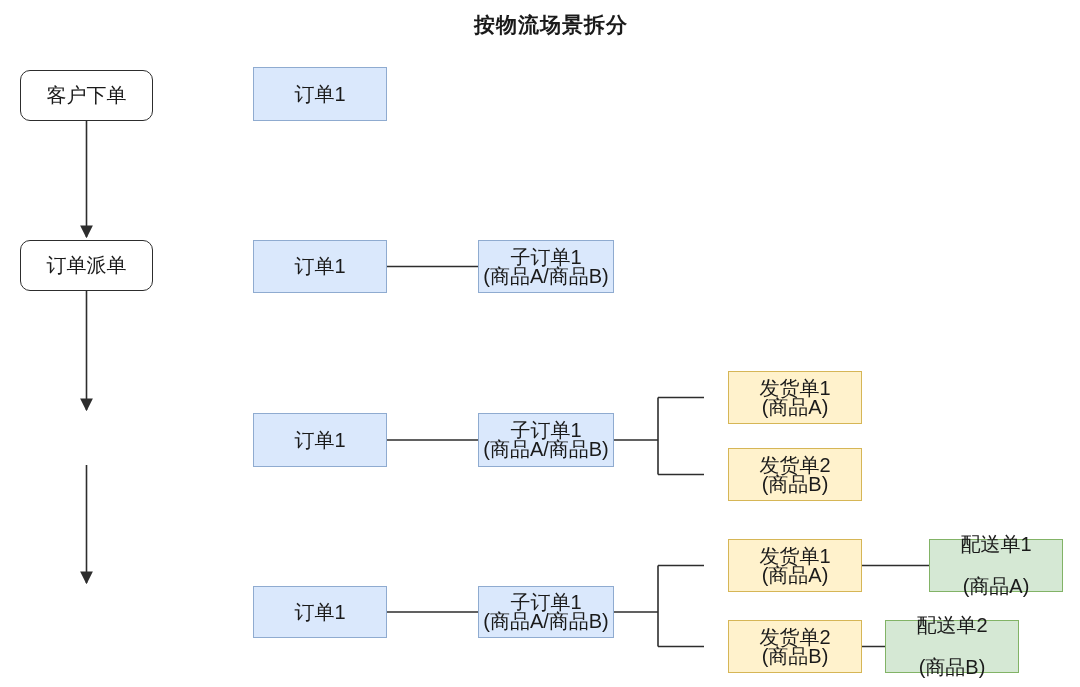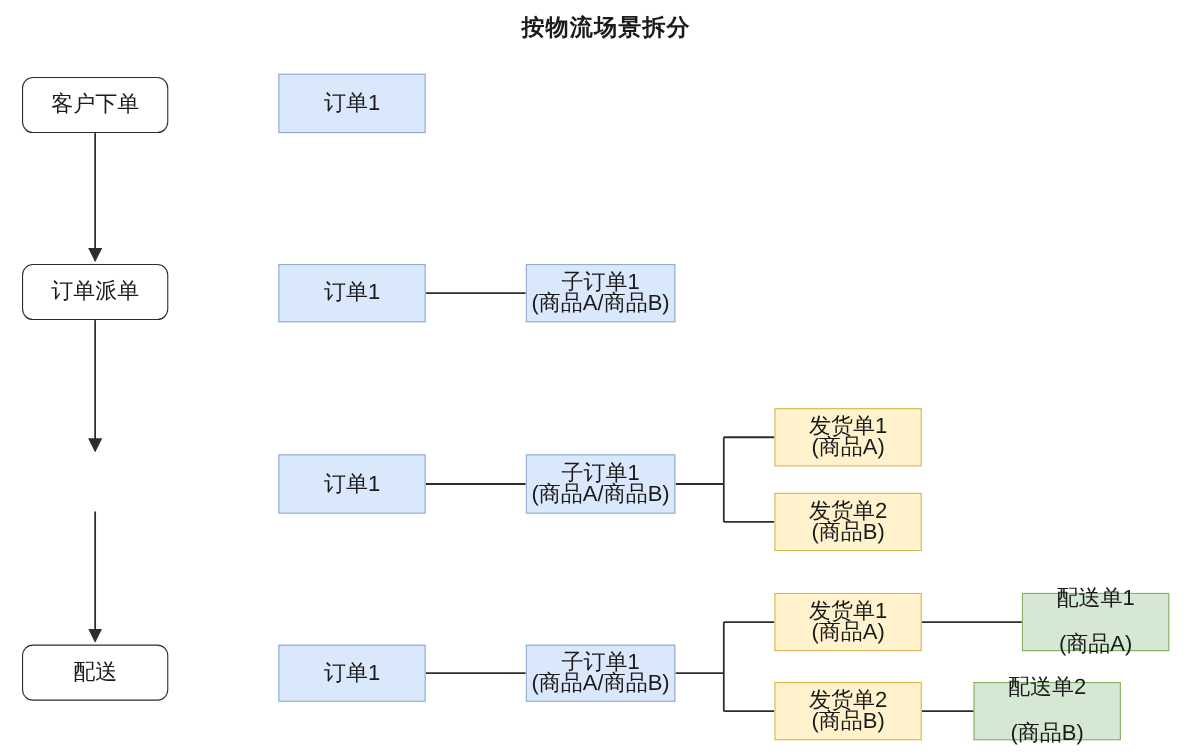--- a/index.html
+++ b/index.html
@@ -42,21 +42,21 @@
     text-align: center;
     font-size: 20px;
     line-height: 19px;
   }
   .stage {
     background: var(--stage-fill, #ffffff);
     border: 1.5px solid var(--stroke, #2d2d2d);
     border-radius: 10px;
   }
   .blue   { background: var(--blue-fill, #dae8fc);   border: 1px solid var(--blue-border, #8fabd0); justify-content: center; }
-  .yellow { background: var(--yellow-fill, #fff2cc); border: 1px solid var(--yellow-border, #d6b656); }
+  .yellow { background: var(--yellow-fill, #fff2cc); border: 1px solid var(--yellow-border, #d6b656); margin-left: 24px; }
   .green  { background: var(--green-fill, #d5e8d4);  border: 1px solid var(--green-border, #82b366); gap: 23px; }
   .node .line-txt { display: block; }
 </style>
 </head>
 <body>
 
 <div class="canvas">
 
   <div class="title">按物流场景拆分</div>
 
@@ -86,23 +86,20 @@
     <line class="conn" x1="658" y1="646.5" x2="704" y2="646.5"></line>
     <line class="conn" x1="838" y1="565.5" x2="929" y2="565.5"></line>
     <line class="conn" x1="838" y1="646.5" x2="929" y2="646.5"></line>
   </svg>
 
   <div class="node stage" style="left:20px;top:70px;width:133px;height:51px">
     <span class="line-txt">客户下单</span>
   </div>
   <div class="node stage" style="left:20px;top:240px;width:133px;height:51px">
     <span class="line-txt">订单派单</span>
-  </div>
-  <div class="node stage" style="left:20px;top:586px;width:133px;height:51px">
-    <span class="line-txt">配送</span>
   </div>
 
   <div class="node blue" style="left:253px;top:67px;width:134px;height:54px">
     <span class="line-txt">订单1</span>
   </div>
 
   <div class="node blue" style="left:253px;top:240px;width:134px;height:53px">
     <span class="line-txt">订单1</span>
   </div>
   <div class="node blue" style="left:478px;top:240px;width:136px;height:53px">

